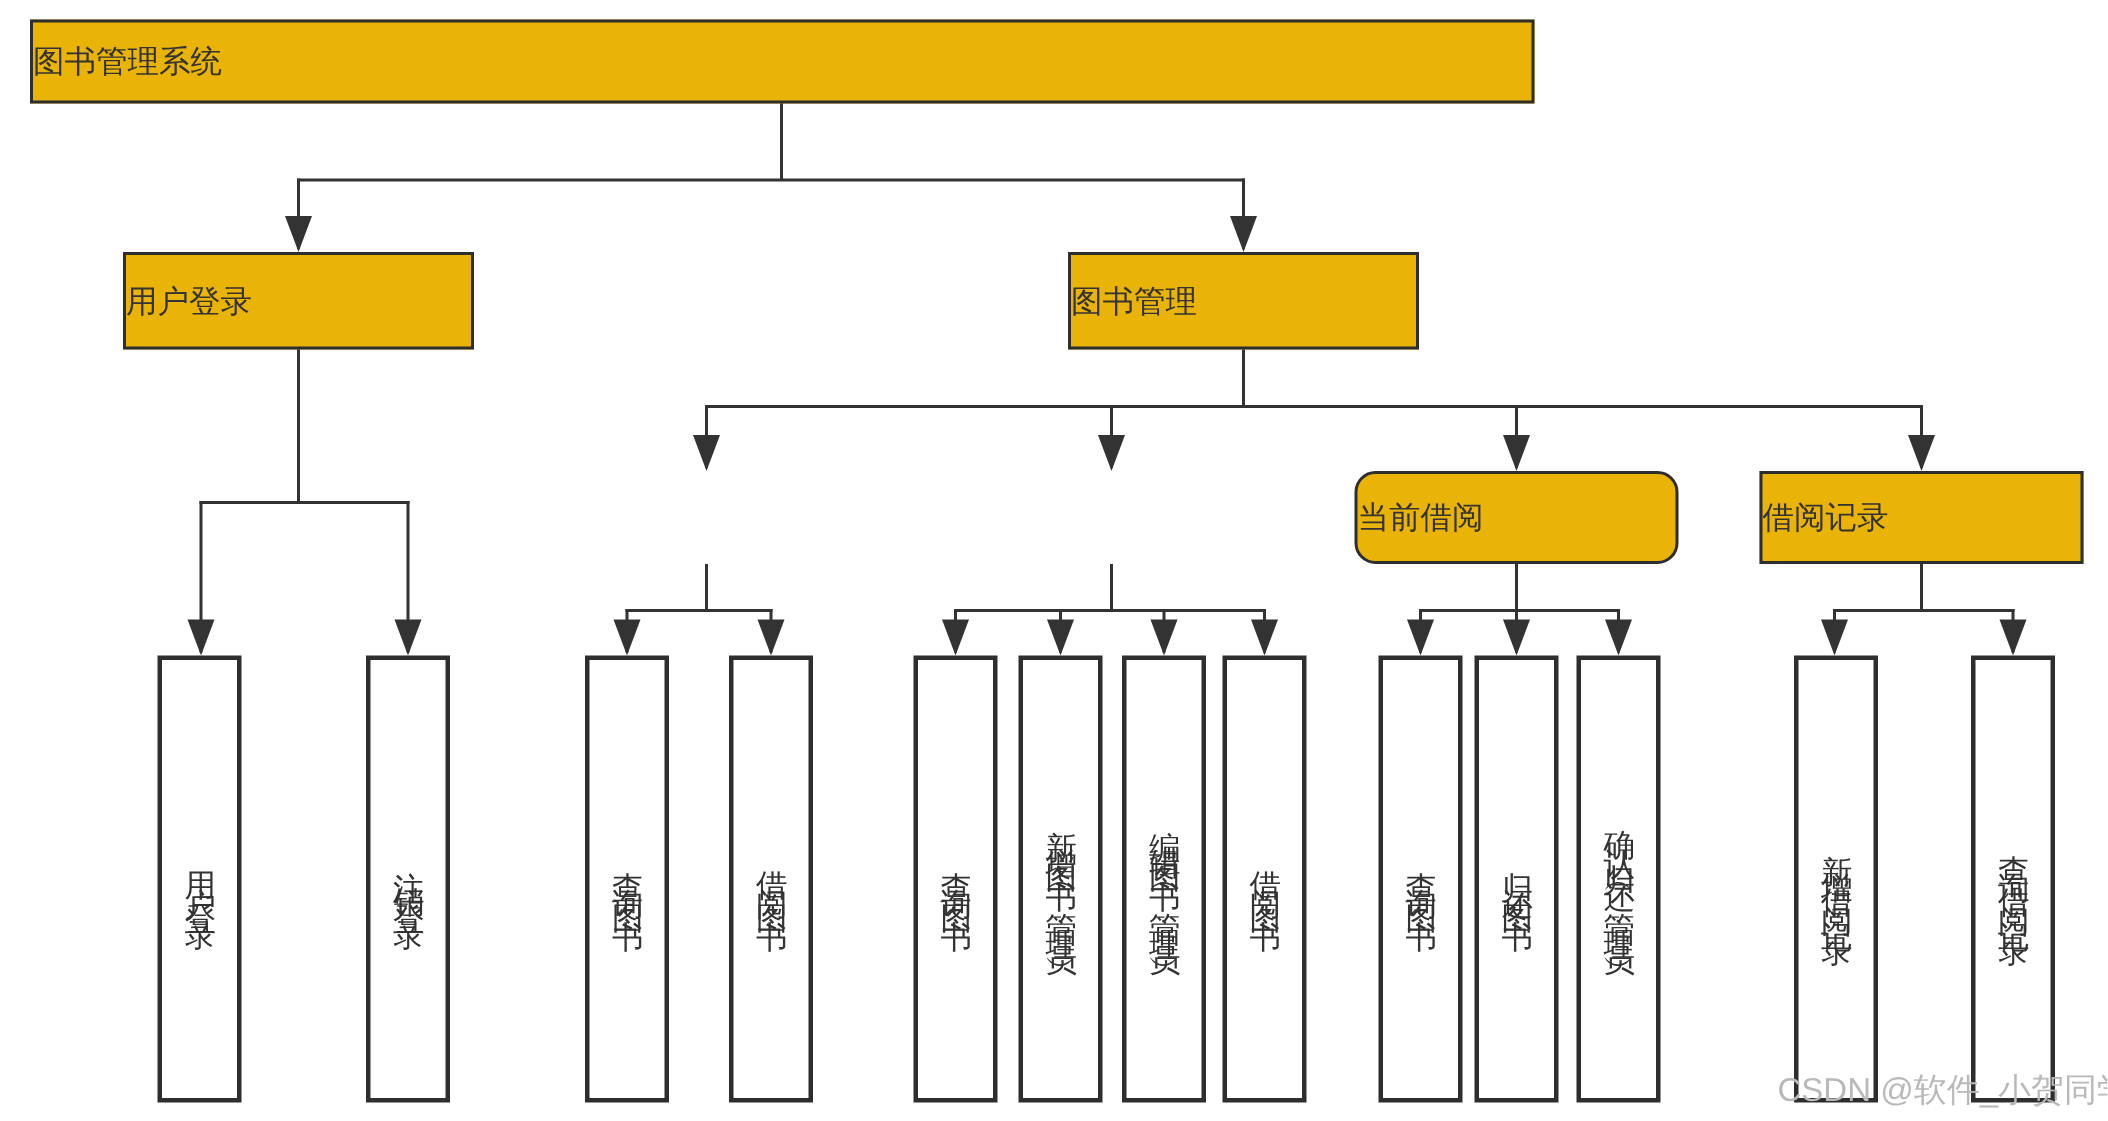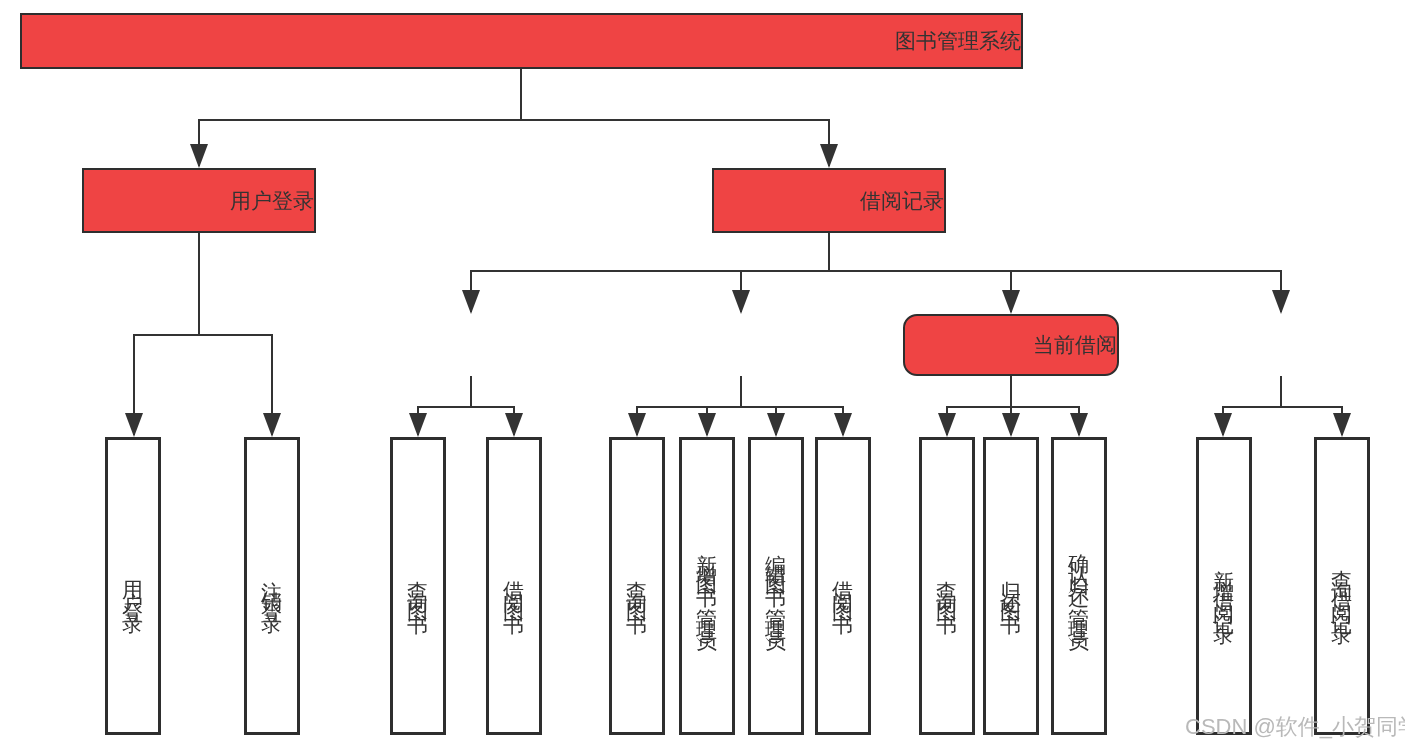--- a/index.html
+++ b/index.html
@@ -12,25 +12,25 @@
     position: relative;
     width: 1405px;
     height: 747px;
     background: #ffffff;
     overflow: hidden;
   }
   
   .node {
     position: absolute;
     box-sizing: border-box;
-    background: #ef4444;
+    background: #eab308;
     border: 2px solid #2e2e2e;
     display: flex;
     align-items: center;
-    justify-content: flex-end;
+    justify-content: flex-start;
     color: #333333;
     font-size: 21px;
     z-index: 2;
   }
   .node span {
     white-space: nowrap;
   }
   .leaf {
     position: absolute;
     box-sizing: border-box;
@@ -92,25 +92,28 @@
 <div id="canvas">
 
   <div class="node" style="left:20px; top:13px; width:1003px; height:56px;">
     <span>图书管理系统</span>
   </div>
 
   <div class="node" style="left:82px; top:168px; width:234px; height:65px;">
     <span>用户登录</span>
   </div>
   <div class="node" style="left:712px; top:168px; width:234px; height:65px;">
-    <span>借阅记录</span>
+    <span>图书管理</span>
   </div>
 
   <div class="node" style="left:903px; top:314px; width:216px; height:62px;border-radius:14px;">
     <span>当前借阅</span>
+  </div>
+  <div class="node" style="left:1173px; top:314px; width:216px; height:62px;">
+    <span>借阅记录</span>
   </div>
 
   <div class="leaf" style="left:105px;">
     <span>用户登录</span>
     </div>
   <div class="leaf" style="left:244px;">
     <span>注销登录</span>
     </div>
   <div class="leaf" style="left:390px;">
     <span>查询图书</span>

